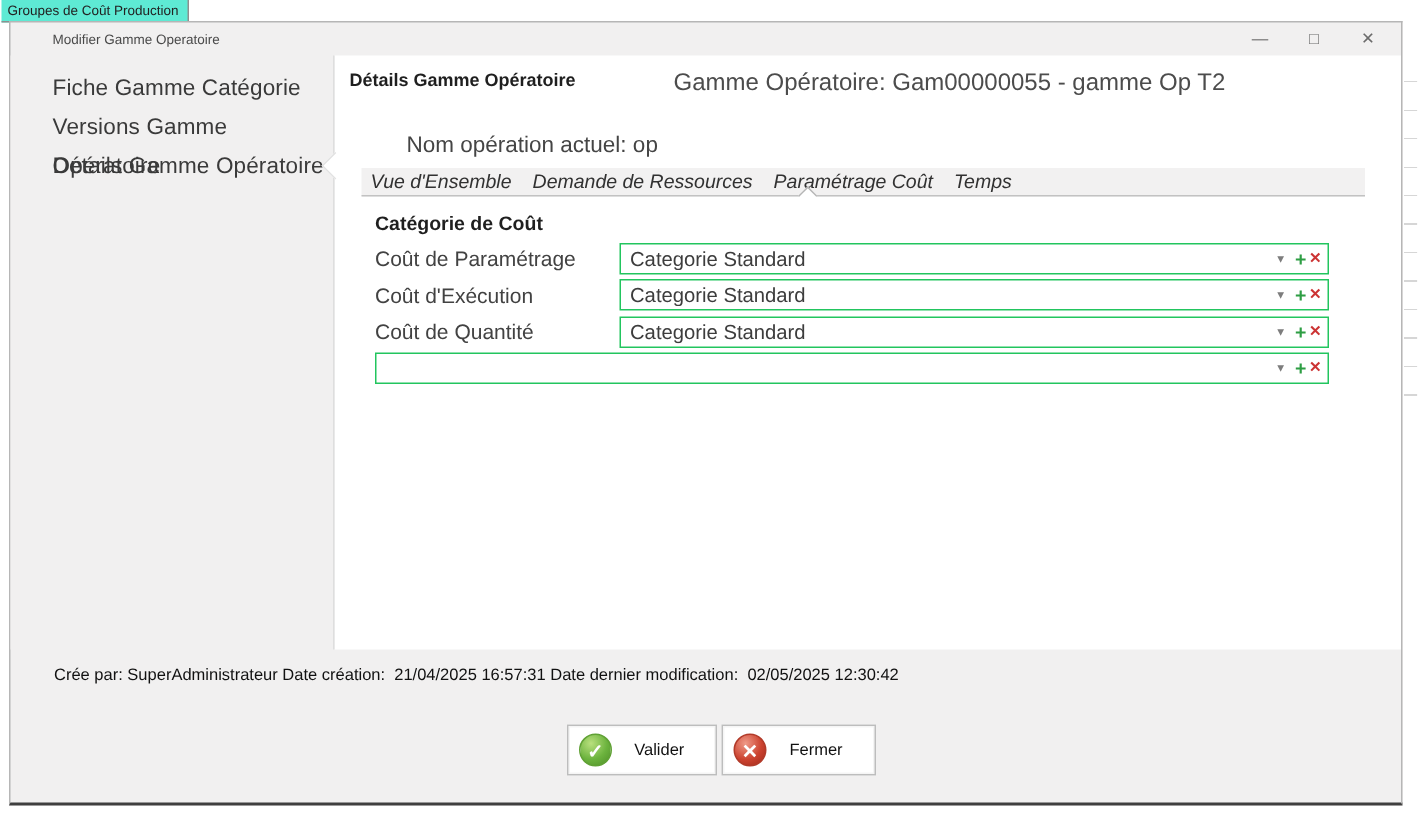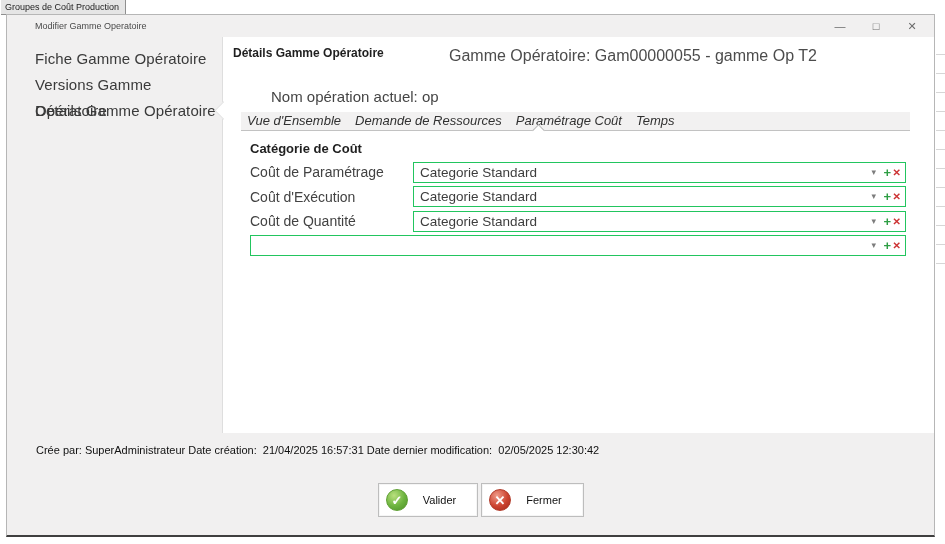--- a/index.html
+++ b/index.html
@@ -2,21 +2,21 @@
 <html><head>
 <meta charset="utf-8">
 <style>
   * { margin:0; padding:0; box-sizing:border-box; }
   html,body { background:#fff; }
   body { font-family:"Liberation Sans", sans-serif; }
   .screen { position:relative; width:945px; height:544px; background:#fff; overflow:hidden; }
 
   
   .bg-tab { position:absolute; left:1px; top:0; height:15px; padding:2px 6px 0 4px;
-            font-size:9px; color:#222; background:#e5e5e5;
+            font-size:9px; color:#222; background:#5eead4;
             border-right:1px solid #8f8f8f; border-bottom:1px solid #8f8f8f; }
 
   
   .grid-strip { position:absolute; left:936px; top:36px; width:9px; height:230px;
                 background:repeating-linear-gradient(to bottom, #ffffff 0 18px, #d6d6d6 18px 19px); }
 
   
   .dialog { position:absolute; left:6px; top:14px; width:929px; height:523px;
             background:#f1f0f0; border:1px solid #b6b6b6; border-bottom:2px solid #3f3f3f; }
 
@@ -41,21 +41,21 @@
   .operation-line { position:absolute; left:48px; top:51px; font-size:15px; color:#454545; }
 
   .tabstrip { position:absolute; left:18px; top:75px; width:669px; height:19px;
               background:#f2f1f1; border-bottom:1px solid #c2c2c2;
               display:flex; column-gap:14px; padding-left:6px; }
   .tab { font-size:13px; color:#313131; line-height:18px; white-space:nowrap; cursor:default;font-style:italic; }
   .tab-notch { position:absolute; left:293px; bottom:-5px; width:9px; height:9px; background:#fff;
                transform:rotate(45deg); border-top:1px solid #b5b5b5; border-left:1px solid #b5b5b5; z-index:2; }
 
   .group-title { position:absolute; left:27px; top:104px; font-size:13px; font-weight:bold; color:#1f1f1f; }
-  .form { position:absolute; left:27px; top:123px; right:28px; }
+  .form { position:absolute; left:27px; top:123px; right:48px; }
   .form-row { display:flex; align-items:center; height:24.5px; }
   .field-label { width:163px; font-size:14px; color:#424242; flex:none; }
   .field-input-wrap { flex:1; position:relative; height:21px; }
   .field-input { width:100%; height:21px; border:1px solid #22c55e; background:#fff;
                  padding:0 48px 0 6px; font-size:13.5px; color:#3d3d3d;
                  font-family:"Liberation Sans", sans-serif; border-radius:0; outline:none; }
   .fi { position:absolute; top:0; line-height:21px; cursor:pointer; }
   .fi.caret { right:30px; color:#7d7d7d; font-size:9px; }
   .fi.plus  { right:15px; color:#2e9e44; font-weight:bold; font-size:13px; }
   .fi.xx    { right:5px;  color:#cc3333; font-weight:bold; font-size:10px; }
@@ -98,21 +98,21 @@
         <span class="ctrl">—</span>
         <span class="ctrl">□</span>
         <span class="ctrl">✕</span>
       </span>
     </div>
 
     <div class="body">
 
       <div class="sidebar">
         <div class="side-item">
-          <span>Fiche Gamme Opératoire</span>
+          <span>Fiche Gamme Catégorie</span>
         </div>
         <div class="side-item">
           <span>Versions Gamme Opératoire</span>
         </div>
         <div class="side-item">
           <span>Détails Gamme Opératoire</span>
           <span class="side-notch"></span>
         </div>
       </div>
 

